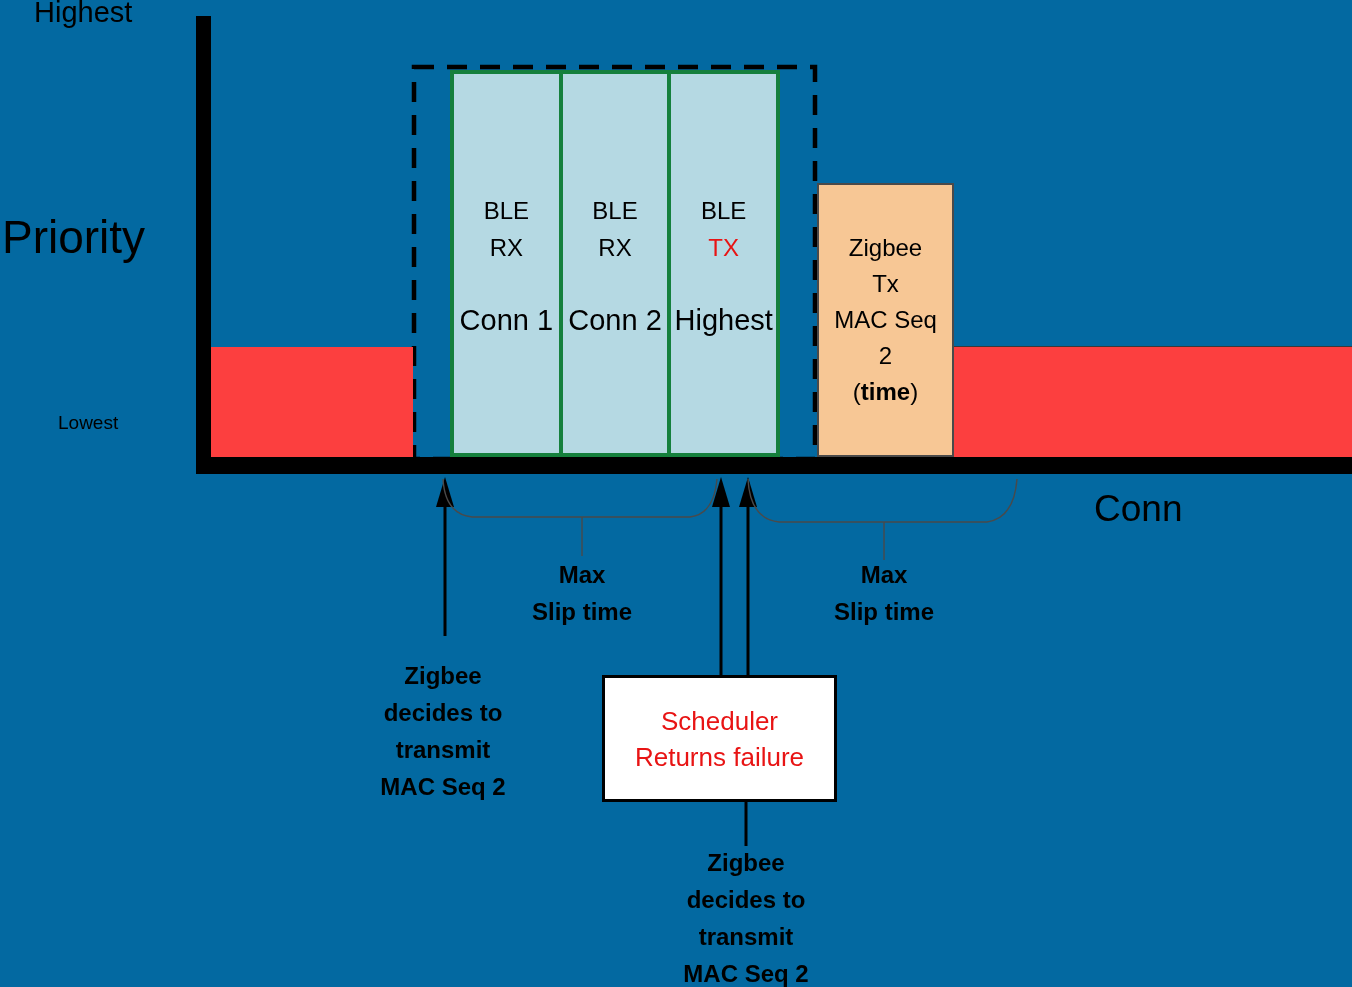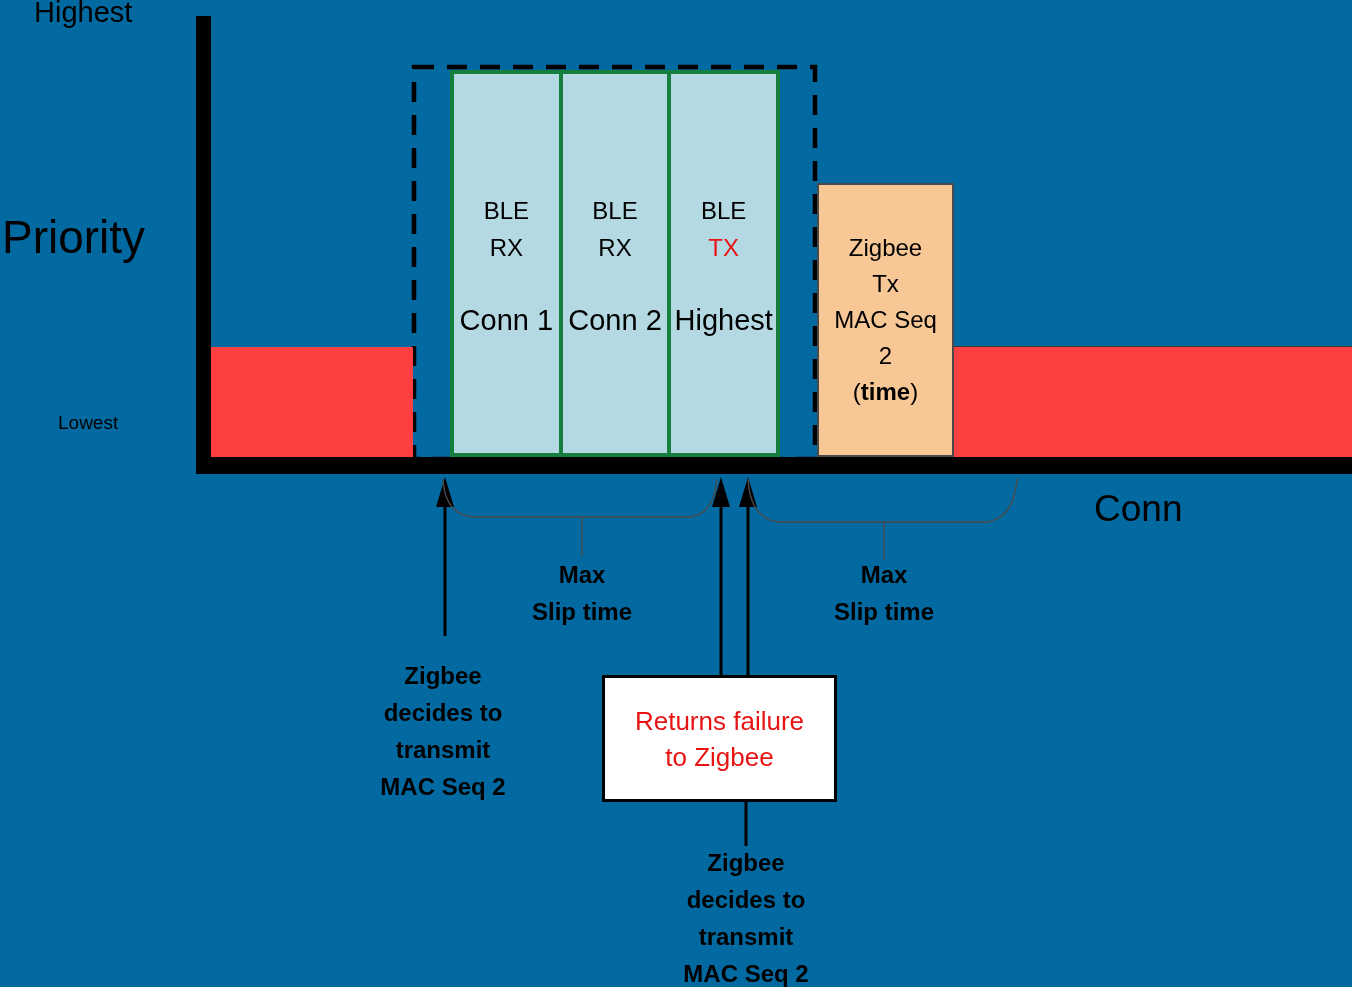--- a/index.html
+++ b/index.html
@@ -147,22 +147,22 @@
   </div>
 
   <div class="abs note" id="decides-left">
     <div>Zigbee</div>
     <div>decides to</div>
     <div>transmit</div>
     <div>MAC Seq 2</div>
   </div>
 
   <div class="abs" id="scheduler-box">
+    <div>Scheduler</div>
     <div>Returns failure</div>
-    <div>to Zigbee</div>
   </div>
 
   <div class="abs note" id="decides-bottom">
     <div>Zigbee</div>
     <div>decides to</div>
     <div>transmit</div>
     <div>MAC Seq 2</div>
   </div>
 
 </div>

